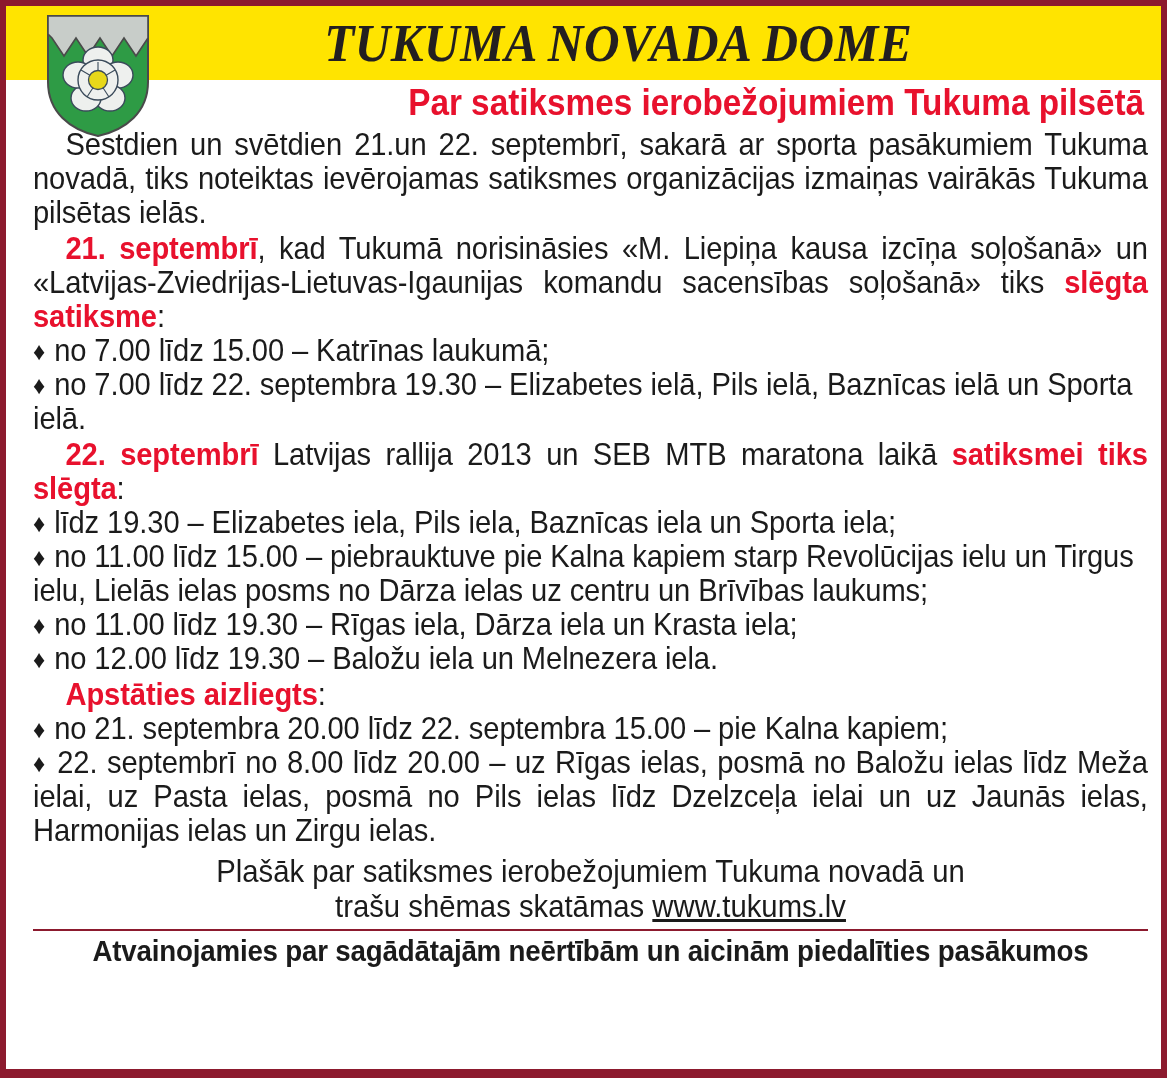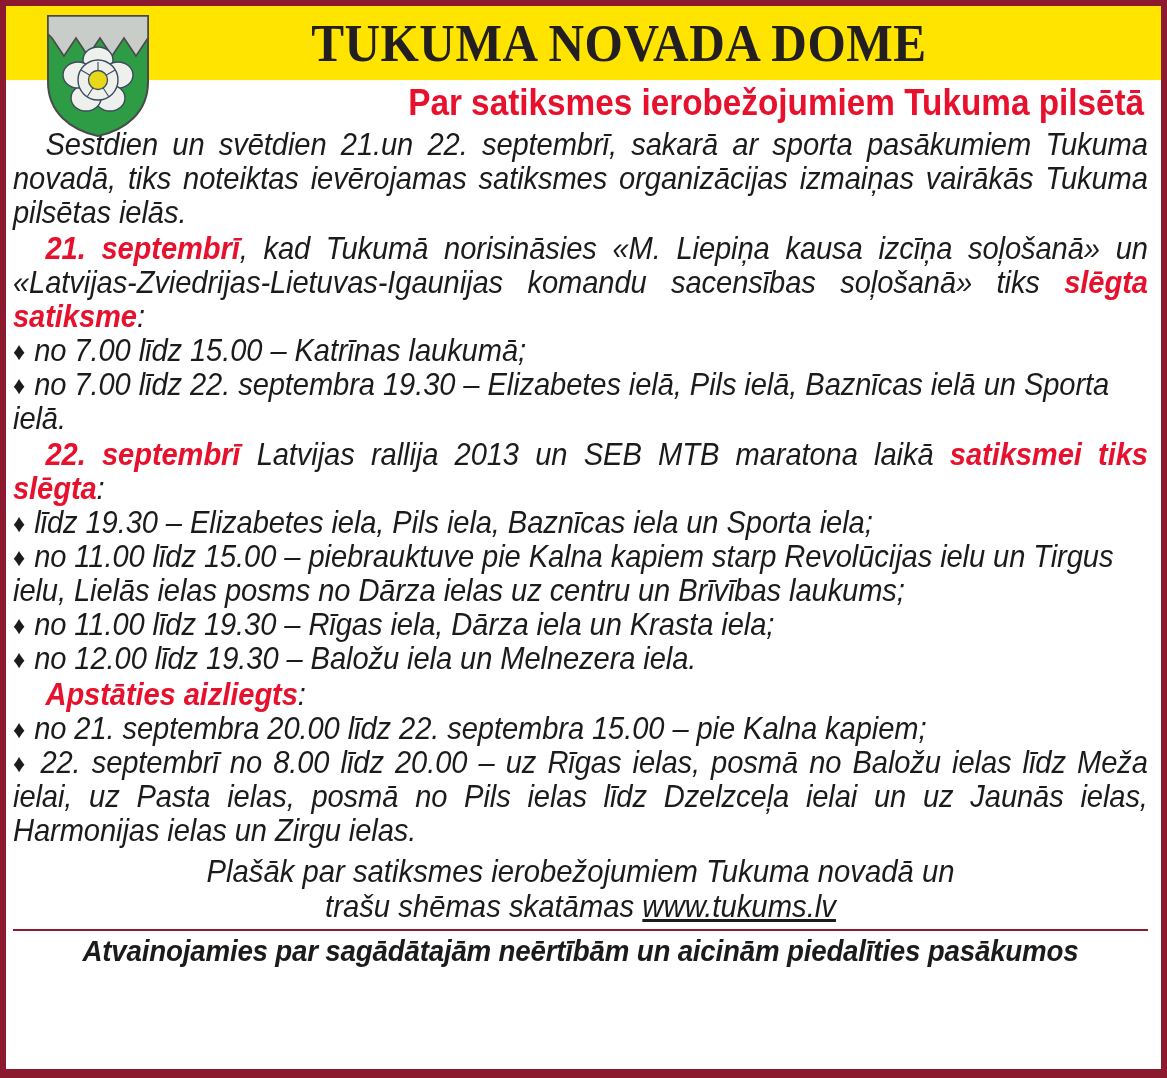--- a/index.html
+++ b/index.html
@@ -25,20 +25,21 @@
 
   
   .header-band {
     position: relative;
     height: 74px;
     background: #ffe400;
     display: flex;
     align-items: center;
     justify-content: center;
     overflow: visible;
+    font-style: italic;
   }
   .header-title {
     font-family: "Liberation Serif", serif;
     font-weight: bold;
     font-size: 53px;
     letter-spacing: 0.5px;
     color: #231f20;
     transform: scaleX(0.93);
     transform-origin: center;
     margin-left: 70px;
@@ -68,23 +69,22 @@
     color: #e8112d;
     transform: scaleX(0.90);
     transform-origin: right center;
     white-space: nowrap;
     padding-right: 14px;
     line-height: 1.15;
   }
 
   
   .body-copy {
-    padding: 2px 13px 0 7px;
+    padding: 2px 13px 0 27px;
     color: #1b1b1b;
-    font-style: italic;
   }
   .para {
     font-size: 30.5px;
     line-height: 1.115;
     text-align: justify;
     transform: scaleX(0.955);
     transform-origin: left top;
     width: 104.7%;
     margin: 0;
     letter-spacing: -0.1px;

